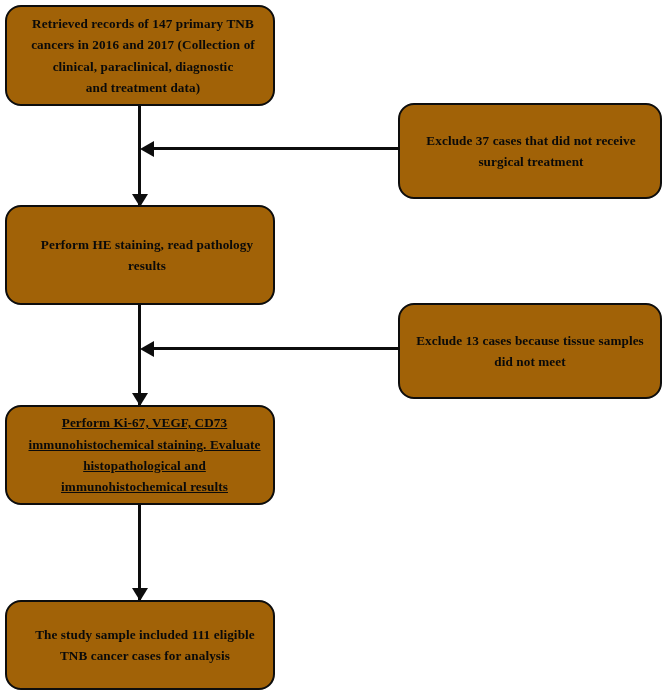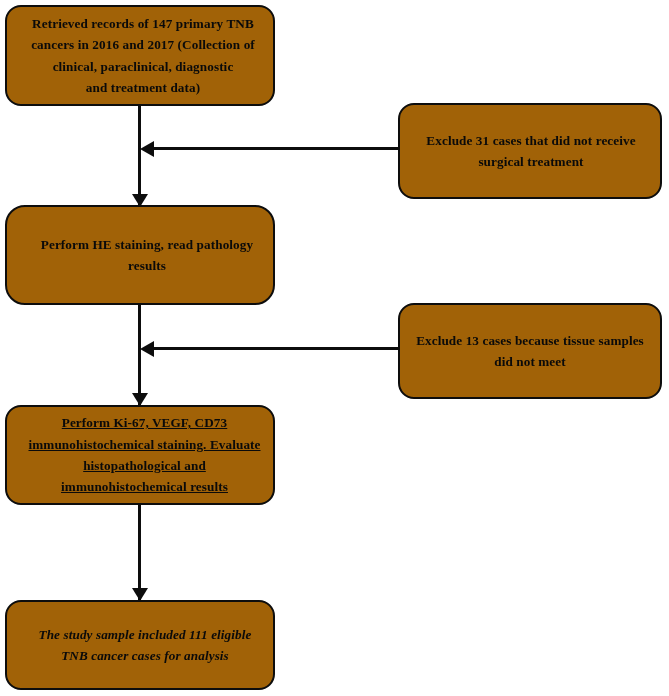--- a/index.html
+++ b/index.html
@@ -34,23 +34,23 @@
     font-weight: bold;
     font-size: 13.2px;
     line-height: 1.62;
     color: #0a0a0a;
     text-align: center;
     white-space: pre-line;
     letter-spacing: 0.1px;
   }
   
   #node-retrieved-records { left: 5px;  top: 5px;   width: 270px; height: 101px; }
-  #node-he-staining       { left: 5px;  top: 205px; width: 270px; height: 100px; border-radius: 20px; }
+  #node-he-staining       { left: 5px;  top: 205px; width: 270px; height: 100px; }
   #node-ihc-staining      { left: 5px;  top: 405px; width: 270px; height: 100px; }
-  #node-study-sample      { left: 5px;  top: 600px; width: 270px; height: 90px; font-style: italic;  }
+  #node-study-sample      { left: 5px;  top: 600px; width: 270px; height: 90px;  }
 
   
   #node-exclude-22 { left: 398px; top: 103px; width: 264px; height: 96px; }
   #node-exclude-14 { left: 398px; top: 303px; width: 264px; height: 96px; }
 
   
   #node-ihc-staining .node-text {
     width: 292px;
     margin-left: 9px;
     text-decoration: underline;
@@ -145,21 +145,21 @@
 histopathological and
 immunohistochemical results</span>
   </div>
 
   <div class="node" id="node-study-sample">
     <span class="node-text">The study sample included 111 eligible
 TNB cancer cases for analysis</span>
   </div>
 
   <div class="node" id="node-exclude-22">
-    <span class="node-text">Exclude 31 cases that did not receive
+    <span class="node-text">Exclude 37 cases that did not receive
 surgical treatment</span>
   </div>
 
   <div class="node" id="node-exclude-14">
     <span class="node-text">Exclude 13 cases because tissue samples
 did not meet</span>
   </div>
 
 </div>
 

